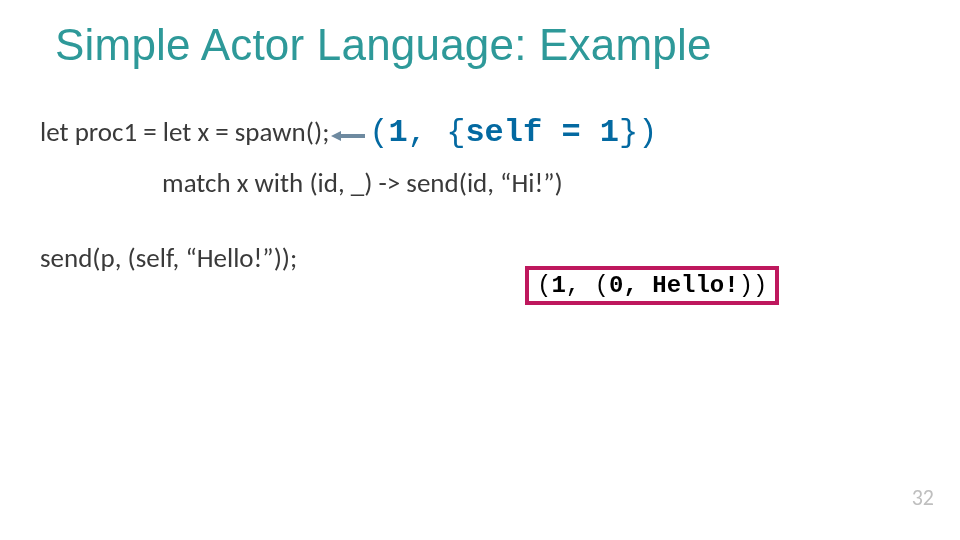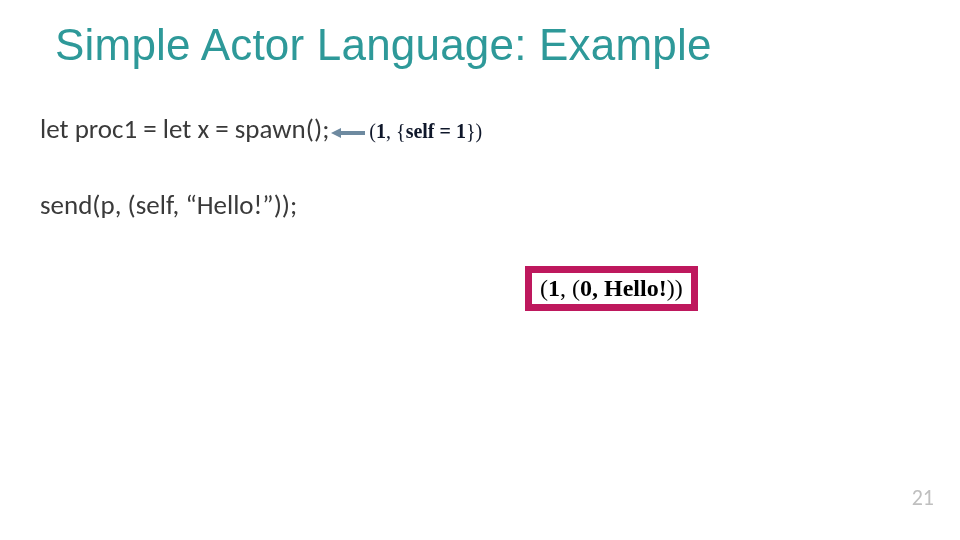--- a/index.html
+++ b/index.html
@@ -3,43 +3,44 @@
 <meta charset="utf-8">
 <style>
   * { margin: 0; padding: 0; box-sizing: border-box; }
   html, body { width: 960px; height: 540px; overflow: hidden; background: #fff; font-family: "Calibri Light", "Segoe UI Light", "Segoe UI", Arial, sans-serif; }
   .slide { position: relative; width: 960px; height: 531px; }
   .title { position: absolute; top: 20px; left: 55px; font-size: 44px; font-weight: 300; color: #2e9999; letter-spacing: 0.2px; }
   .body { position: absolute; top: 108px; left: 40px; font-size: 27px; color: #3a3a3a; line-height: 1.55; font-family: "Calibri", "Segoe UI", Arial, sans-serif; }
   .body .line { white-space: pre; margin-bottom: 4px; }
   .spacer { height: 30px; }
   .arrow-icon { display: inline-block; width: 34px; height: 12px; vertical-align: -1px; margin: 0 4px 0 2px; }
-  .annot { font-family: Liberation Serif, serif; font-size: 20px; color: #0f172a; }
+  .annot { font-family: Liberation Mono, monospace; font-size: 32px; color: #0369a1; }
   .annot b { font-weight: 700; }
   .sub { font-size: 0.7em; vertical-align: -4px; }
-  .annot-box { display: inline-block; border: 7px solid #be185d; padding: 2px 8px; font-family: Liberation Serif, serif; font-size: 24px; color: #000; }
+  .annot-box { display: inline-block; border: 4px solid #be185d; padding: 2px 8px; font-family: Liberation Mono, monospace; font-size: 24px; color: #000; }
   .box-row { position: absolute; top: 266px; left: 525px; }
   .pagenum { position: absolute; bottom: 20px; right: 26px; font-size: 22px; color: #bfbfbf; font-family: "Calibri", "Segoe UI", Arial, sans-serif; }
 </style>
 </head>
 <body>
 
 <div class="slide">
 
   <div class="title">Simple Actor Language: Example</div>
 
   <div class="body">
     <div class="line"><span>let proc1 = let x = spawn();</span><span class="arrow-icon"><svg width="34" height="12" viewBox="0 0 34 12">
             <defs></defs>
             <line x1="34" y1="6" x2="6" y2="6" stroke="#6e8aa0" stroke-width="4"></line>
             <polygon points="0,6 10,1 10,11" fill="#6e8aa0"></polygon>
           </svg></span><span class="annot"><span>(</span><b>1</b><span>, {</span><b>self = 1</b><span>})</span></span></div>
+    <div class="line">                    match x with (id, _) -&gt; send(id, “Hi!”)</div>
     <div class="spacer"></div>
     <div class="line">send(p, (self, “Hello!”));</div>
   </div>
 
   <div class="box-row">
     <span class="annot-box"><span>(</span><b>1</b><span>, (</span><b>0</b><b>, Hello!</b><span>))</span></span>
   </div>
 
-  <div class="pagenum">21</div>
+  <div class="pagenum">32</div>
 
 </div>
 
 </body></html>

